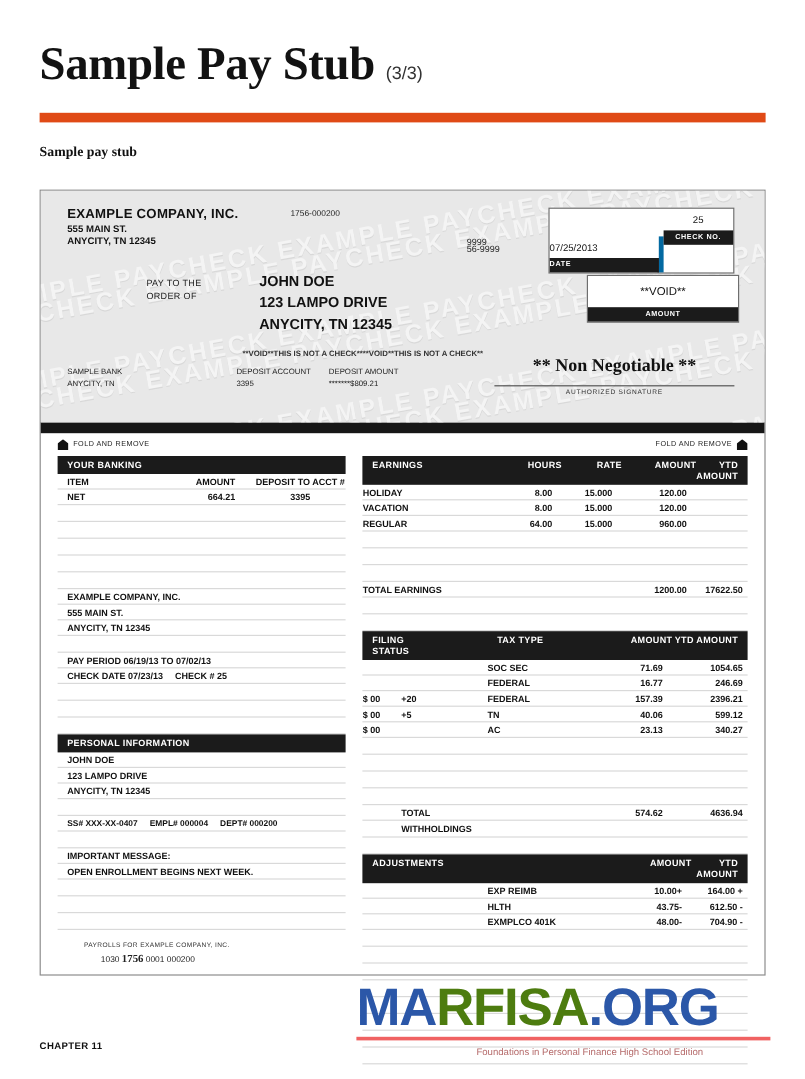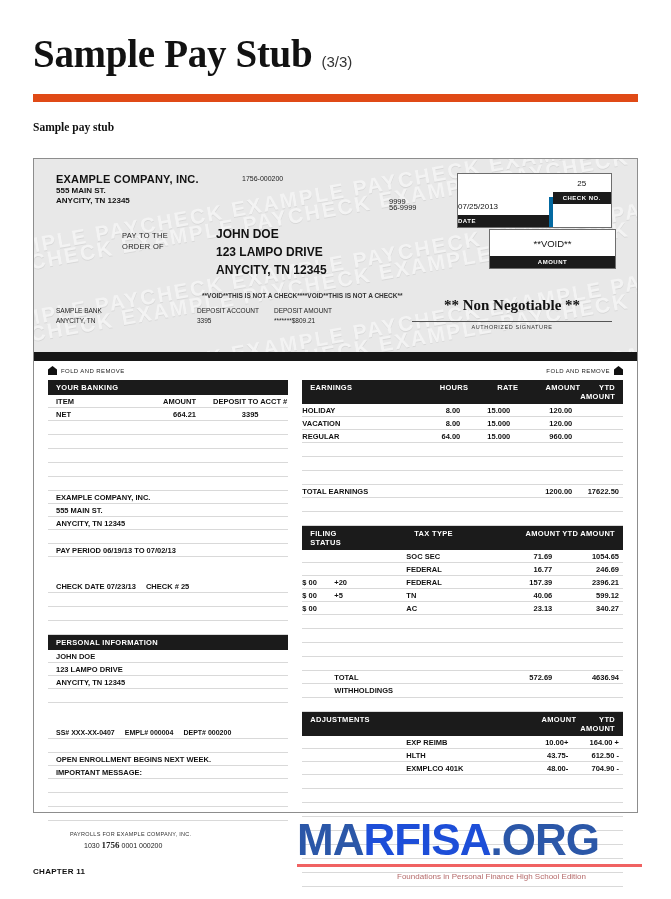--- a/index.html
+++ b/index.html
@@ -214,36 +214,36 @@
   .gap-row { border-bottom: 1px solid #d9d9d9; height: 13px; }
 
   .info-line {
     border-bottom: 1px solid #d9d9d9;
     height: 13px; line-height: 13px;
     font-size: 7.5px; font-weight: bold; color: #111;
     padding-left: 8px; box-sizing: border-box;
   }
   .info-line.thin { font-size: 7px; }
 
-  .ss-line { display: flex; gap: 10px; margin-top: 23px; }
+  .ss-line { display: flex; gap: 10px; }
 
   .payroll-foot { padding: 10px 0 0 22px; }
   .pf1 { font-size: 5.5px; color: #333; letter-spacing: 0.3px; }
   .pf2 { font-size: 7px; color: #222; padding-left: 14px; margin-top: 3px; }
   .pf2 b { font-size: 9px; font-family: "Liberation Serif", serif; }
 
   
   .logo-wrap { position: absolute; left: 297px; top: 818px; width: 345px; }
   .logo-text {
     font-family: "Liberation Sans", sans-serif;
     font-weight: bold; font-size: 44px; letter-spacing: -1px;
     line-height: 1; white-space: nowrap;
   }
   .lg-a { color: #2b57a8; }
-  .lg-b { color: #1d4ed8; }
+  .lg-b { color: #4d7c0f; }
   .logo-rule { margin-top: 2px; height: 3px; background: #f06262; width: 345px; }
   .logo-sub {
     position: absolute; left: 100px; top: 54px;
     font-size: 8px; color: #b56a6a; white-space: nowrap;
   }
   .chapter {
     position: absolute; left: 33px; top: 867px;
     font-size: 8px; font-weight: bold; letter-spacing: 0.3px; color: #111;
   }
 </style>
@@ -371,22 +371,22 @@
       <div class="info-line">JOHN DOE</div>
       <div class="info-line">123 LAMPO DRIVE</div>
       <div class="info-line">ANYCITY, TN 12345</div>
       <div class="gap-row"></div>
       <div class="info-line thin ss-line">
         <span>SS# XXX-XX-0407</span>
         <span>EMPL# 000004</span>
         <span>DEPT# 000200</span>
       </div>
       <div class="gap-row"></div>
+      <div class="info-line">IMPORTANT MESSAGE:</div>
       <div class="info-line">OPEN ENROLLMENT BEGINS NEXT WEEK.</div>
-      <div class="info-line">IMPORTANT MESSAGE:</div>
       <div class="gap-row"></div>
       <div class="gap-row"></div>
       <div class="gap-row"></div>
 
       <div class="payroll-foot">
         <div class="pf1">PAYROLLS FOR EXAMPLE COMPANY, INC.</div>
         <div class="pf2">
           <span>1030</span>
           <b>1756</b>
           <span>0001 000200</span>
@@ -480,21 +480,21 @@
         <span class="f-ytd">340.27</span>
       </div>
       <div class="gap-row"></div>
       <div class="gap-row"></div>
       <div class="gap-row"></div>
       <div class="gap-row"></div>
       <div class="rule-row">
         <span class="f-stat1"></span>
         <span class="f-stat2">TOTAL WITHHOLDINGS</span>
         <span class="f-type"></span>
-        <span class="f-amount">572.69</span>
+        <span class="f-amount">574.62</span>
         <span class="f-ytd">4636.94</span>
       </div>
       <div class="gap-row"></div>
       <div class="gap-row"></div>
 
       <div class="blk-head tbl">
         <span class="a-blank">ADJUSTMENTS</span>
         <span class="a-type"></span>
         <span class="a-amount">AMOUNT</span>
         <span class="a-ytd">YTD AMOUNT</span>

